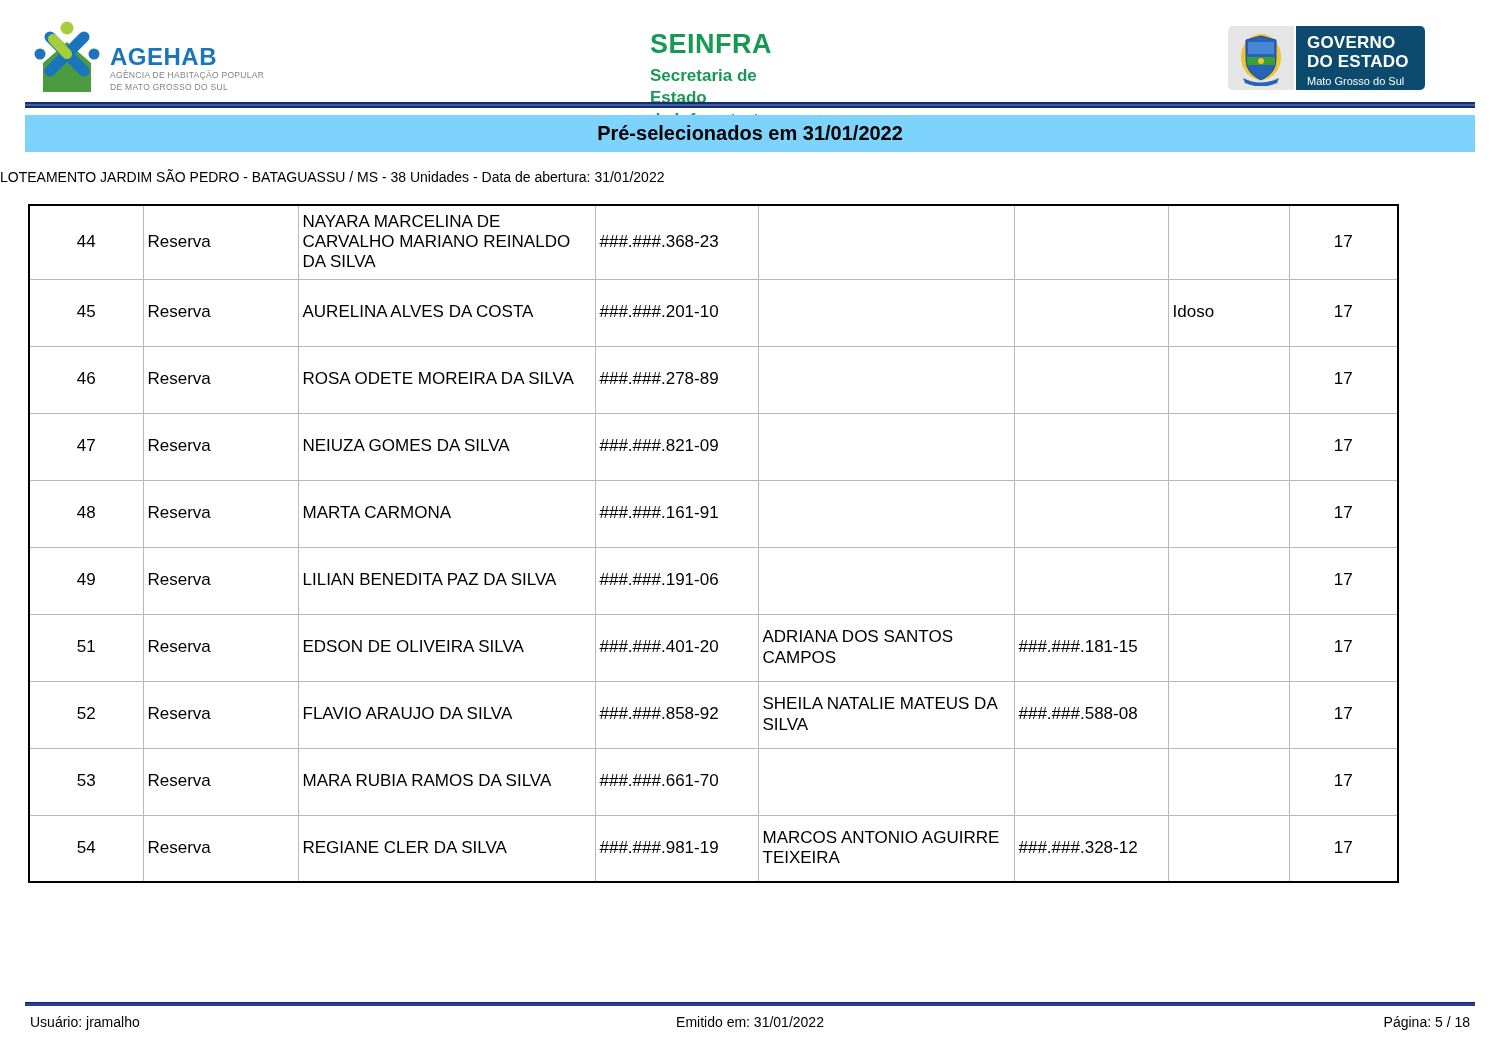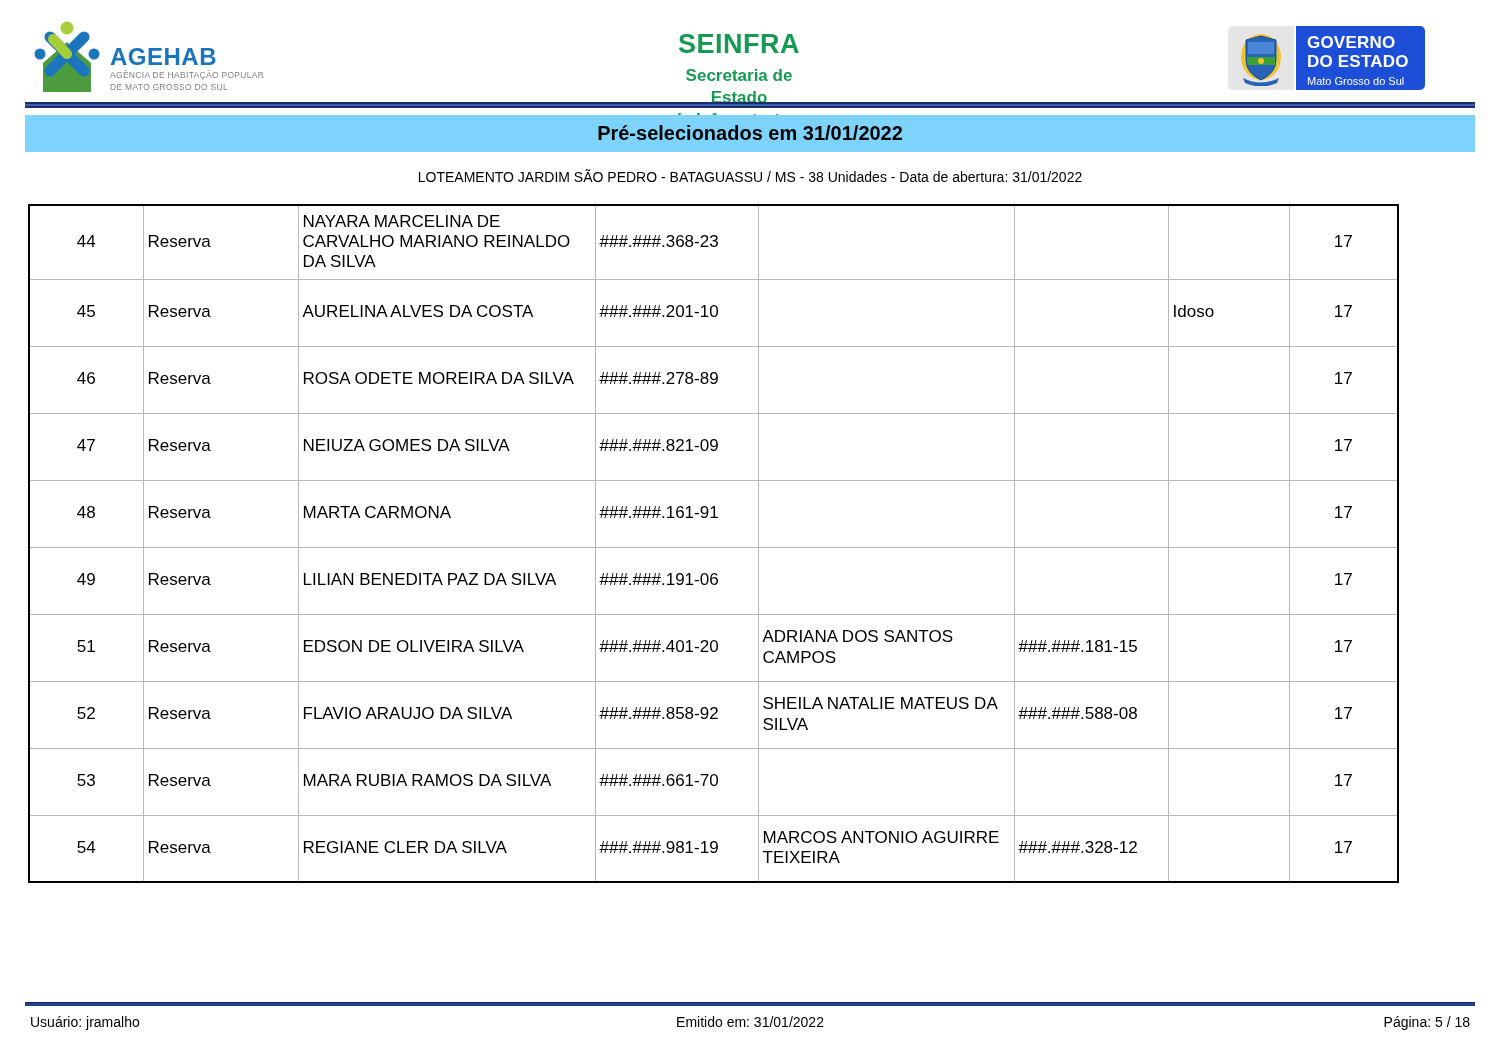--- a/index.html
+++ b/index.html
@@ -6,39 +6,39 @@
   html,body { background:#ffffff; }
   body { font-family:"Liberation Sans","DejaVu Sans",sans-serif; color:#000; }
   .page { position:relative; width:1500px; height:1061px; background:#fff; overflow:hidden; }
 
   
   .agehab { position:absolute; left:33px; top:18px; display:flex; gap:9px; }
   .agehab-text { align-self:flex-end; padding-bottom:1px; }
   .agehab-name { font-size:24px; font-weight:bold; color:#1b75bc; letter-spacing:0.5px; line-height:1; }
   .agehab-tag  { font-size:8.5px; color:#808285; letter-spacing:0.3px; line-height:1.3; margin-top:1px; }
 
-  .seinfra { position:absolute; left:670px; top:31px; width:138px; text-align:center; }
+  .seinfra { position:absolute; left:650px; top:31px; width:138px; text-align:left; }
   .seinfra-name { font-size:27px; font-weight:bold; color:#169a53; letter-spacing:0.5px; line-height:1; }
   .seinfra-sub  { font-size:17px; font-weight:bold; color:#169a53; line-height:1.3; margin-top:7px; }
 
   .gov { position:absolute; left:1228px; top:26px; height:64px; display:flex; gap:2px; }
   .gov-crest { width:66px; height:64px; background:#e5e5e5; border-radius:5px 0 0 5px;
                display:flex; align-items:center; justify-content:center; }
-  .gov-green { width:129px; height:64px; background:#1d4ed8; border-radius:0 5px 5px 0;
+  .gov-green { width:129px; height:64px; background:#0c4a6e; border-radius:0 5px 5px 0;
                color:#fff; padding:8px 0 0 11px; }
   .gov-l1, .gov-l2 { font-size:17px; font-weight:bold; line-height:1.1; letter-spacing:0.2px; }
   .gov-l3 { font-size:11px; margin-top:4px; }
 
   
   .rule-top { position:absolute; left:25px; top:102px; width:1450px; height:6px;
               background:#3a5fb0; border-top:2px solid #1a2d66; border-bottom:2px solid #1a2d66; }
   .title-band { position:absolute; left:25px; top:115px; width:1450px; height:37px;
                 background:#7dd3fc; display:flex; align-items:center; justify-content:center; }
   .title-band span { font-size:20px; font-weight:bold; }
-  .subtitle { position:absolute; left:0; top:169px; width:1500px; text-align:center; font-size:14px; }
+  .subtitle { position:absolute; left:0; top:169px; width:1500px; text-align:left; font-size:14px; }
 
   
   table.list { position:absolute; left:28px; top:204px; width:1369px;
                border-collapse:collapse; table-layout:fixed; }
   table.list { border:2px solid #000; }
   table.list td { border:1px solid #b9b9b9; font-size:17px; vertical-align:middle;
                   padding:2px 4px; line-height:1.18; overflow:hidden; }
   table.list tr { height:67px; }
   table.list tr:first-child { height:74px; }
   td.col-order { text-align:center; padding:2px 0; }

